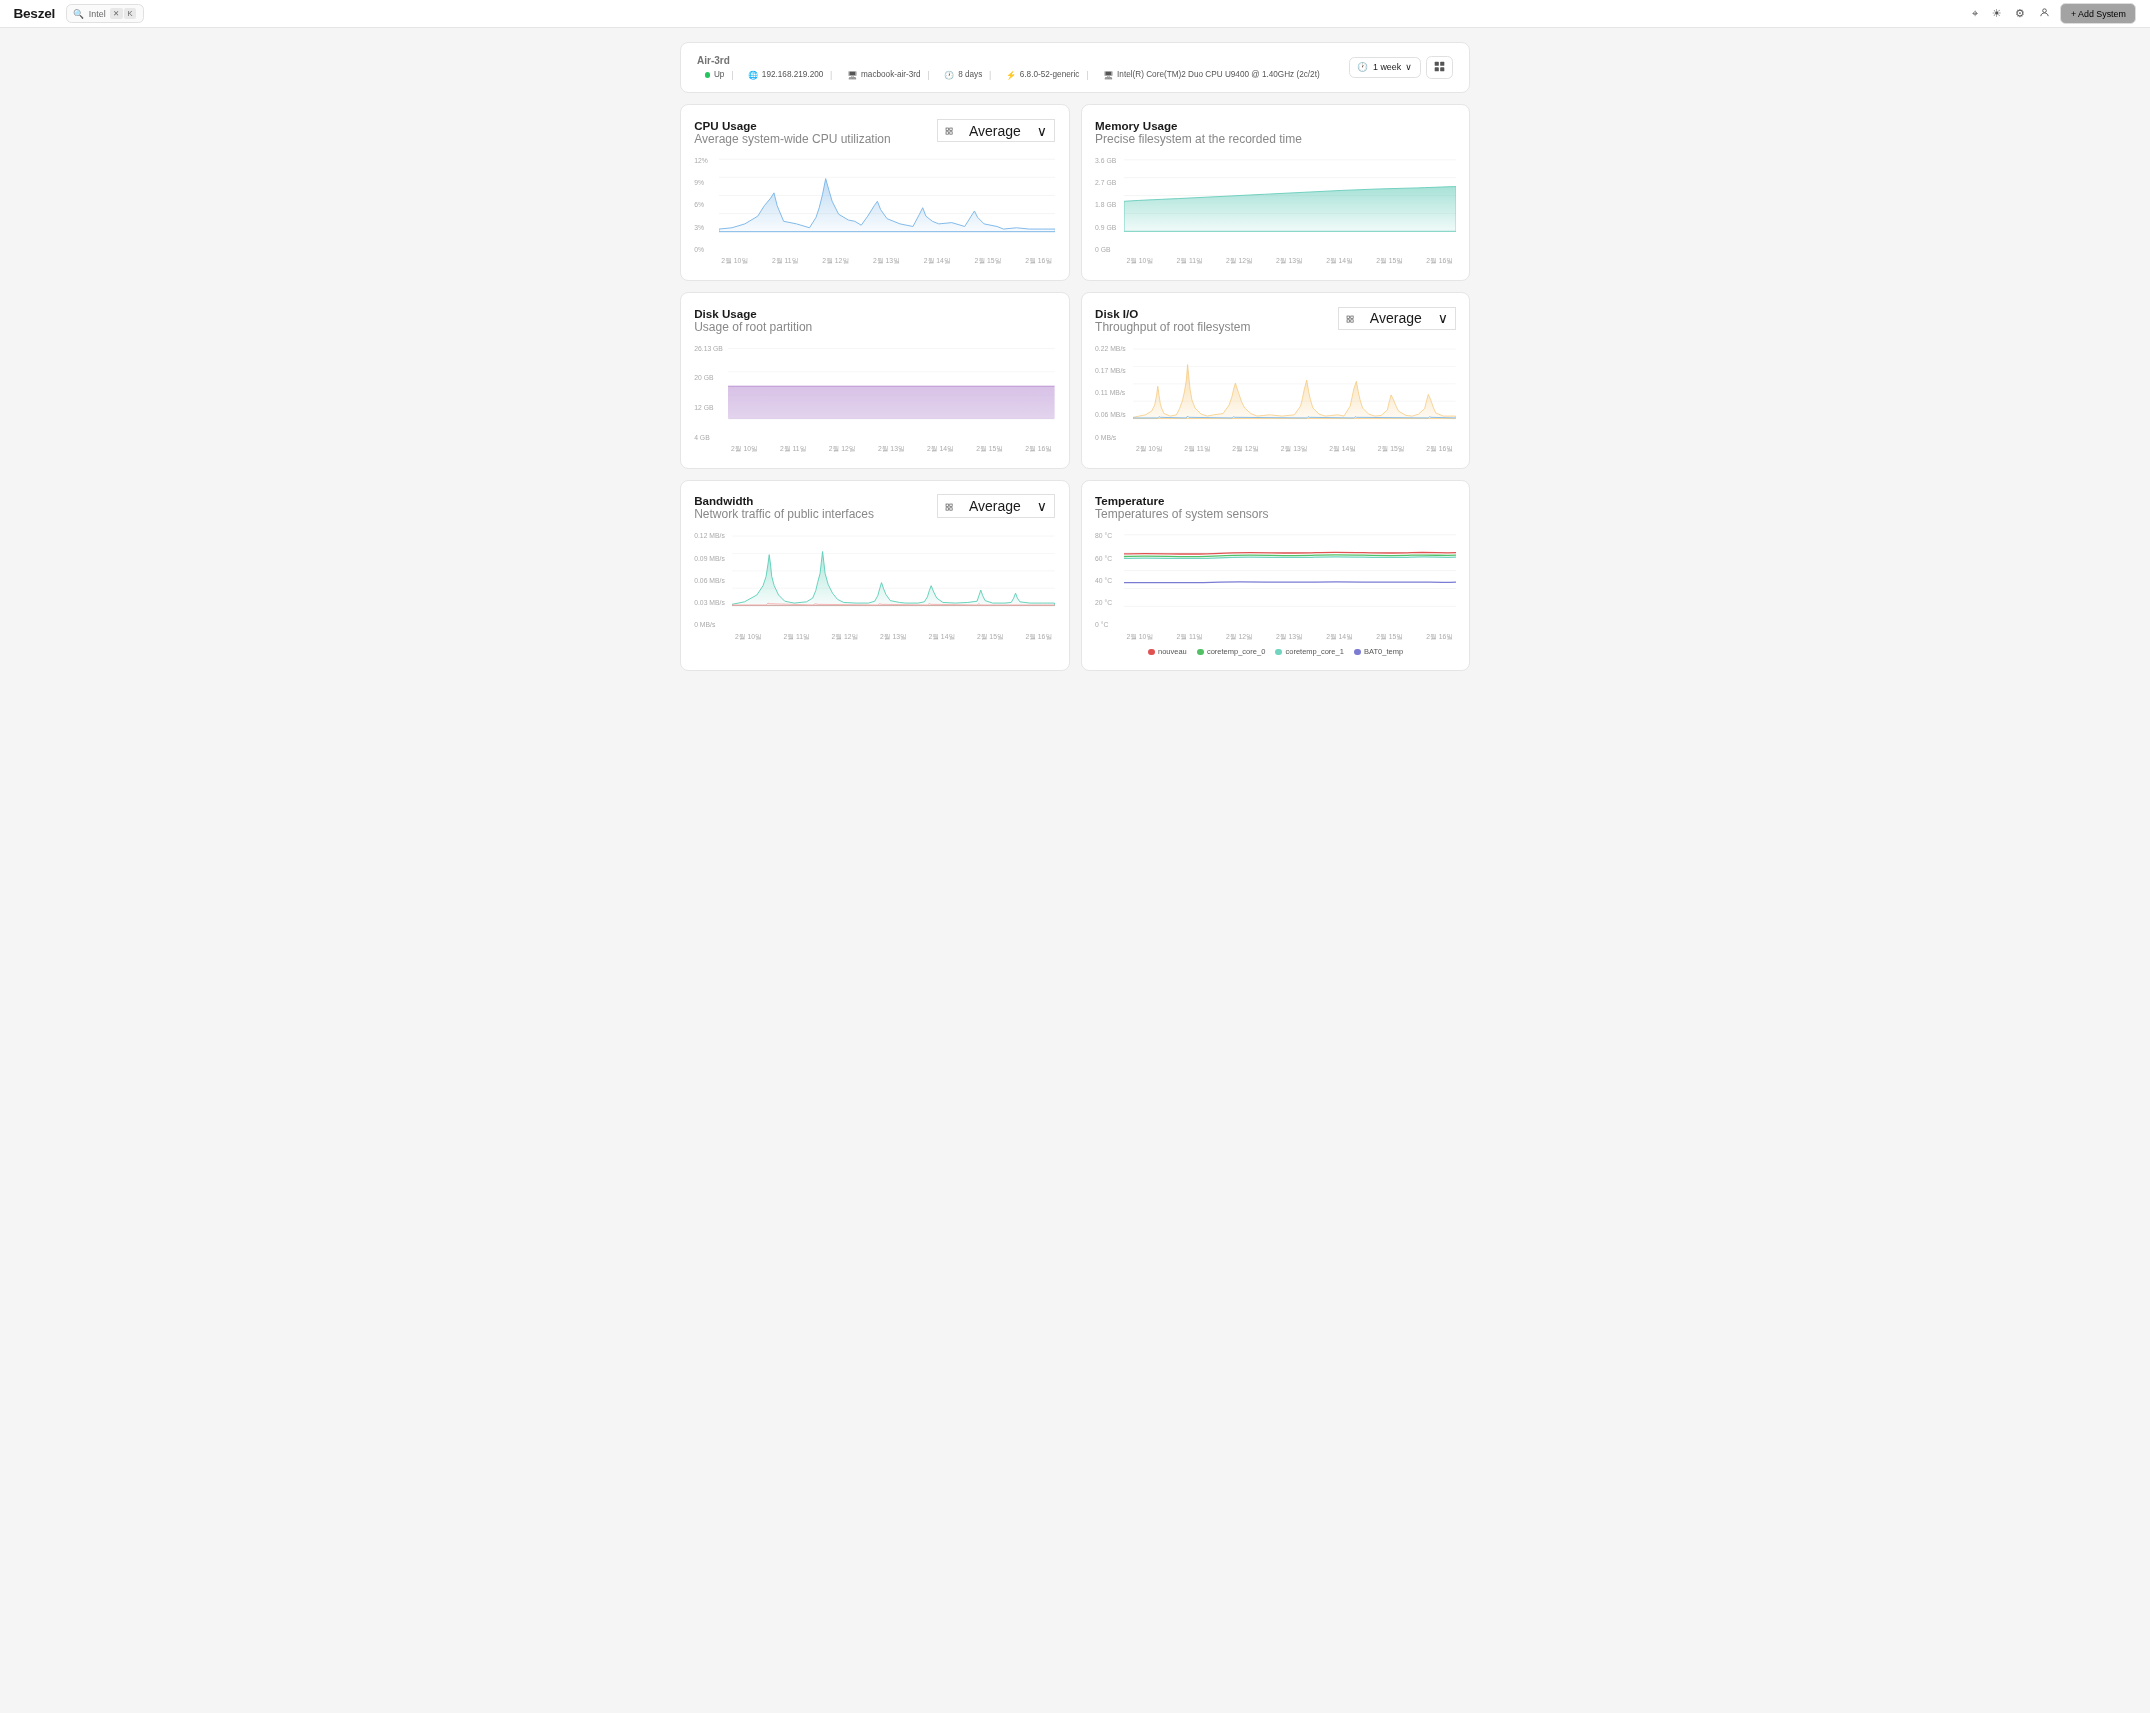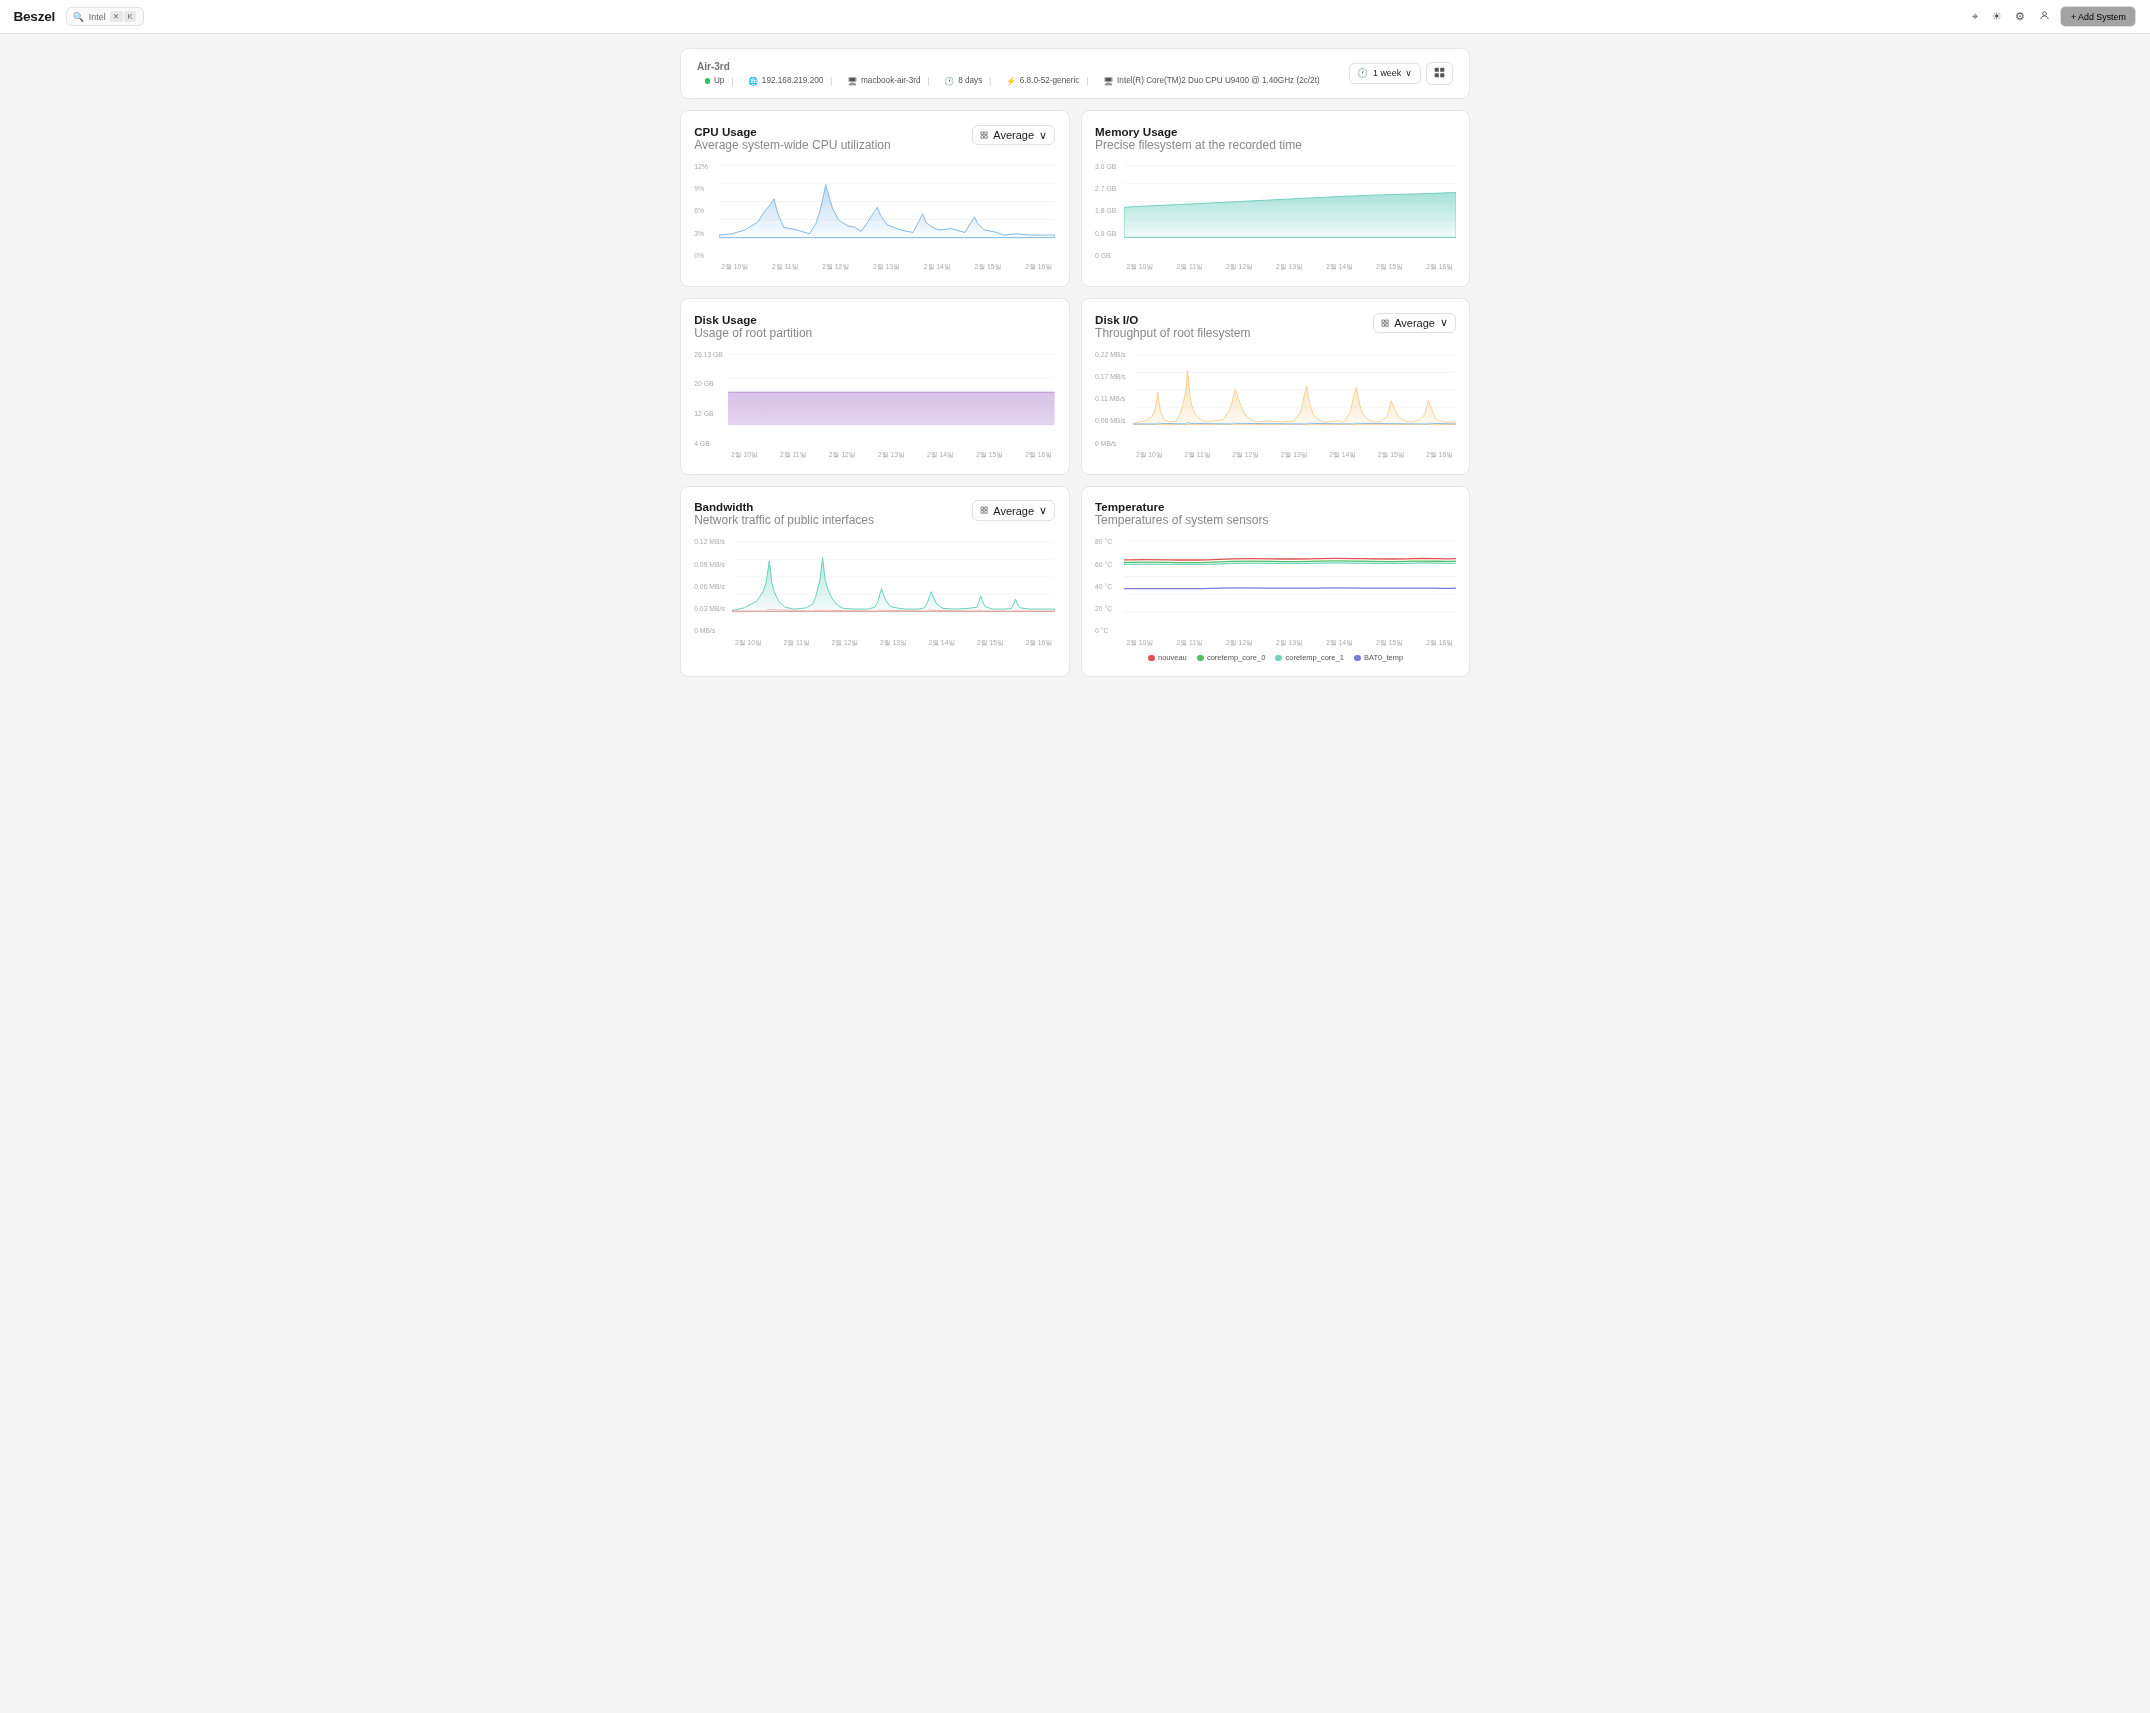--- a/index.html
+++ b/index.html
@@ -10,21 +10,21 @@
       font-size: 8.9px;
     }
     
     .header {
       background: #fff;
       border-bottom: 0.7px solid #e5e5e5;
       display: flex;
       align-items: center;
       justify-content: space-between;
       padding: 0 13.6px;
-      height: 34px;
+      height: 28px;
       position: sticky;
       top: 0;
       z-index: 10;
     }
     .header-left {
       display: flex;
       align-items: center;
       gap: 11px;
     }
     .logo {
@@ -190,27 +190,27 @@
       color: #1a1a1a;
     }
     .chart-subtitle {
       font-size: 12px;
       color: #888;
       margin-bottom: 8.2px;
     }
     .chart-selector {
       display: flex;
       align-items: center;
-      gap: 5px;
+      gap: 16px;
       border: 0.7px solid #e0e0e0;
-      border-radius: 6px;
+      border-radius: 0;
       padding: 2.7px 6.8px;
       background: #fff;
       cursor: pointer;
-      font-size: 11px;
+      font-size: 14px;
       white-space: nowrap;
     }
     .x-axis-labels {
       display: flex;
       justify-content: space-between;
       font-size: 6.8px;
       color: #aaa;
       margin-top: 2.7px;
       padding: 0 2.7px;
     }

